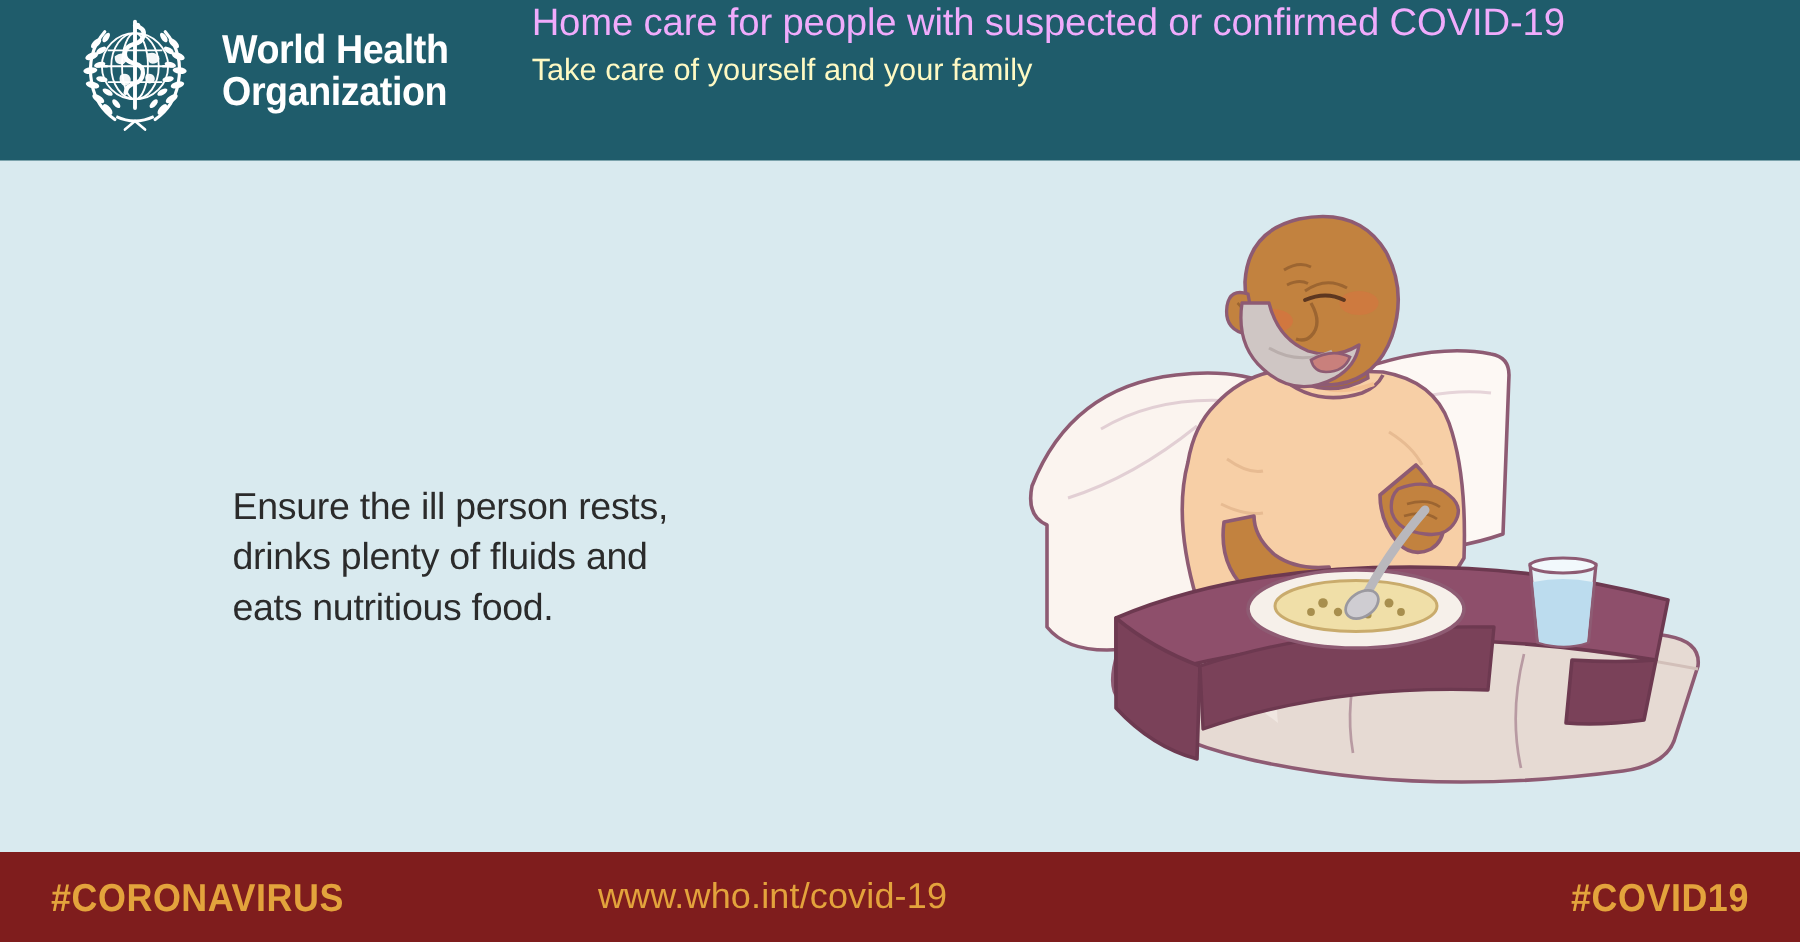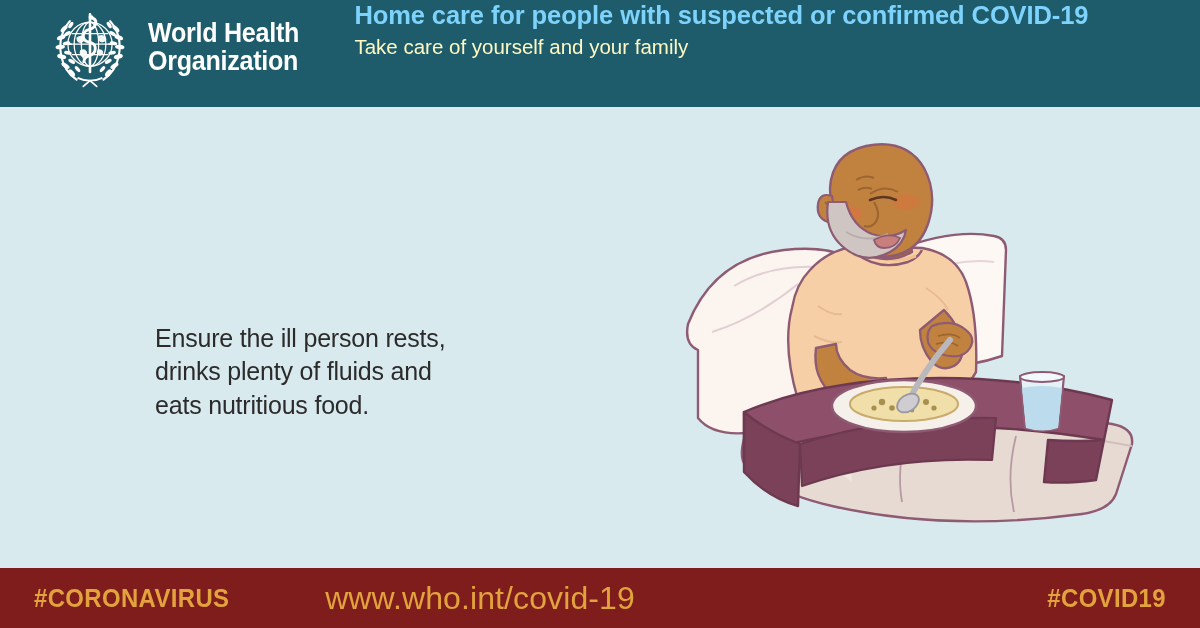--- a/index.html
+++ b/index.html
@@ -51,23 +51,23 @@
     transform-origin: left center;
     white-space: nowrap;
   }
   .header-text {
     margin-left: 44px;
     color: #ffffff;
   }
   .header-title {
     font-size: 25.5px;
     line-height: 1.2;
-    font-weight: 700;
+    font-weight: 400;
     letter-spacing: -0.1px;
-    color: #7dd3fc;
+    color: #f0abfc;
     white-space: nowrap;
   }
   .header-subtitle {
     font-size: 20.5px;
     line-height: 1.25;
     font-weight: 400;
     color: #fef9c3;
     margin-top: 3px;
     white-space: nowrap;
   }
@@ -143,23 +143,24 @@
     letter-spacing: 0.4px;
     transform: scaleX(0.92);
     transform-origin: left center;
   }
   .footer-center {
     position: absolute;
     left: 0;
     width: 960px;
     text-align: center;
     color: #e3a33c;
-    font-size: 32px;
+    font-size: 24px;
     font-weight: 400;
     letter-spacing: 0.1px;
+    padding-left: 35px;
   }
   .footer-right {
     position: absolute;
     right: 34px;
     color: #e3a33c;
     font-size: 26px;
     font-weight: bold;
     letter-spacing: 0.4px;
     transform: scaleX(0.92);
     transform-origin: right center;

